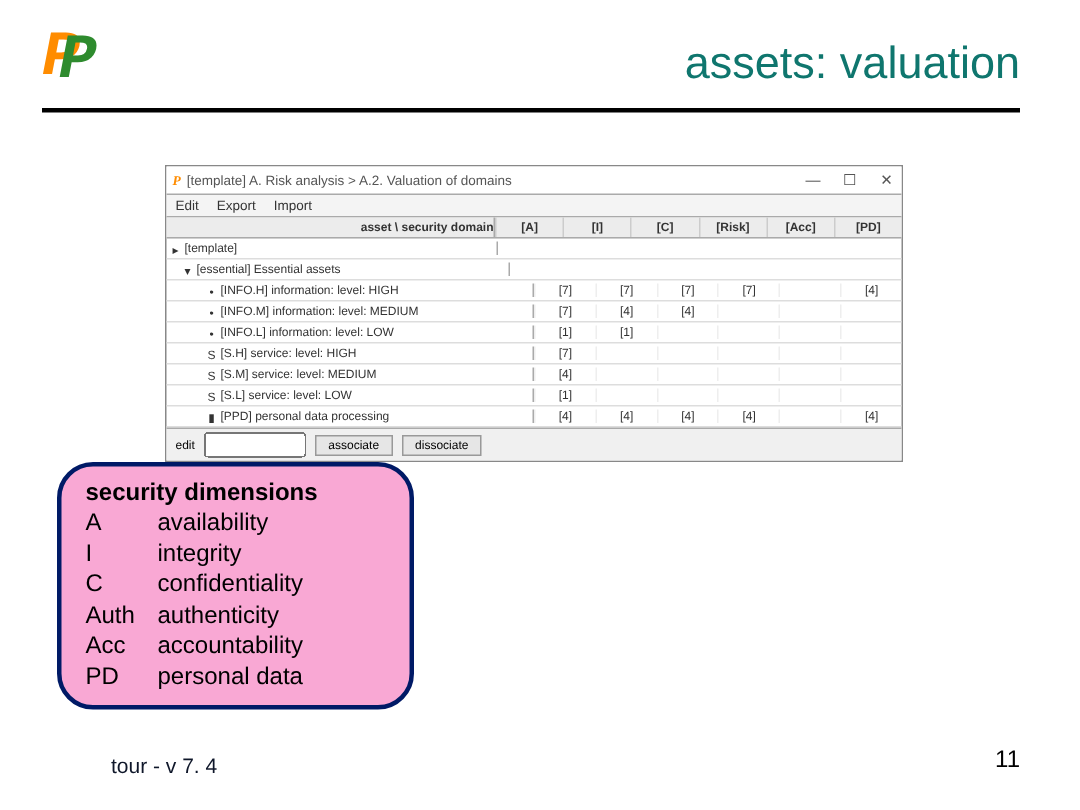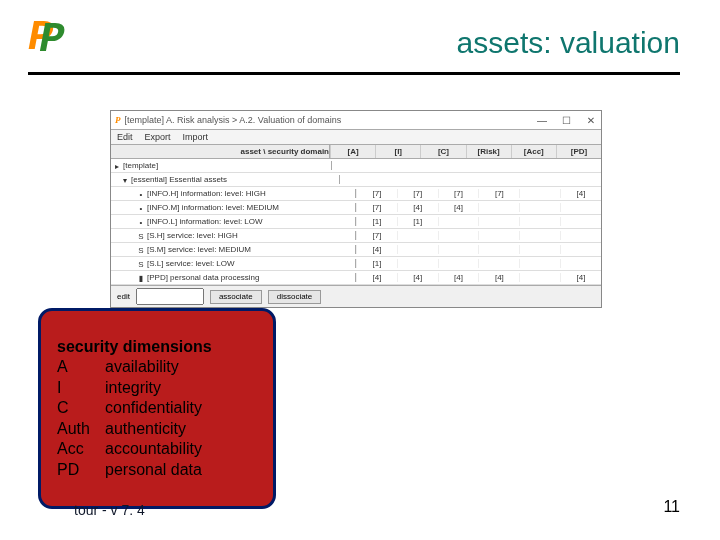--- a/index.html
+++ b/index.html
@@ -19,21 +19,21 @@
 .treecol{width:218px;border-right:1px solid #aaa;text-align:right;padding:2px 0}
 .valcols{display:flex;flex:1}
 .valcols div{flex:1;text-align:center;border-left:1px solid #ccc;padding:2px 0}
 .row{display:flex;border-bottom:1px solid #ddd;font-size:8px;color:#333;height:13px;align-items:center}
 .row .label{width:218px;border-right:1px solid #aaa;padding-left:2px;display:flex;align-items:center;gap:2px;white-space:nowrap;overflow:hidden}
 .row .cells{display:flex;flex:1}
 .row .cells div{flex:1;text-align:center;border-left:1px solid #eee}
 .indent1{padding-left:10px!important}
 .indent2{padding-left:26px!important}
 .ticon{display:inline-block;width:8px;height:8px;font-size:8px;text-align:center}
-.kbox{position:absolute;background:#b91c1c;border:3px solid #001a66;border-radius:14px;padding:26px 16px;font-size:16px;line-height:1.28}
+.kbox{position:absolute;background:#f9a8d4;border:3px solid #001a66;border-radius:24px;padding:8px 16px;font-size:16px;line-height:1.28}
 .kbox.left{left:38px;top:308px;width:200px}
 .kbox.right{left:410px;top:358px;width:256px}
 .kbox b{font-weight:bold}
 .dimtable{display:grid;grid-template-columns:44px auto;column-gap:4px}
 .lvltable{display:grid;grid-template-columns:22px auto;column-gap:4px}
 .footer-l{position:absolute;left:74px;bottom:22px;font-size:14px;color:#0f172a}
 .footer-r{position:absolute;right:40px;bottom:24px;font-size:16px;color:#000}
 .bottombar{display:flex;gap:6px;padding:3px 6px;background:#f0f0f0;border-top:1px solid #aaa;font-size:8px;height:15px;align-items:center}
 .bottombar input{font-size:8px;width:60px;height:11px}
 .bottombar .btn{border:1px solid #999;background:#e6e6e6;padding:0 8px;font-size:8px;line-height:12px}

